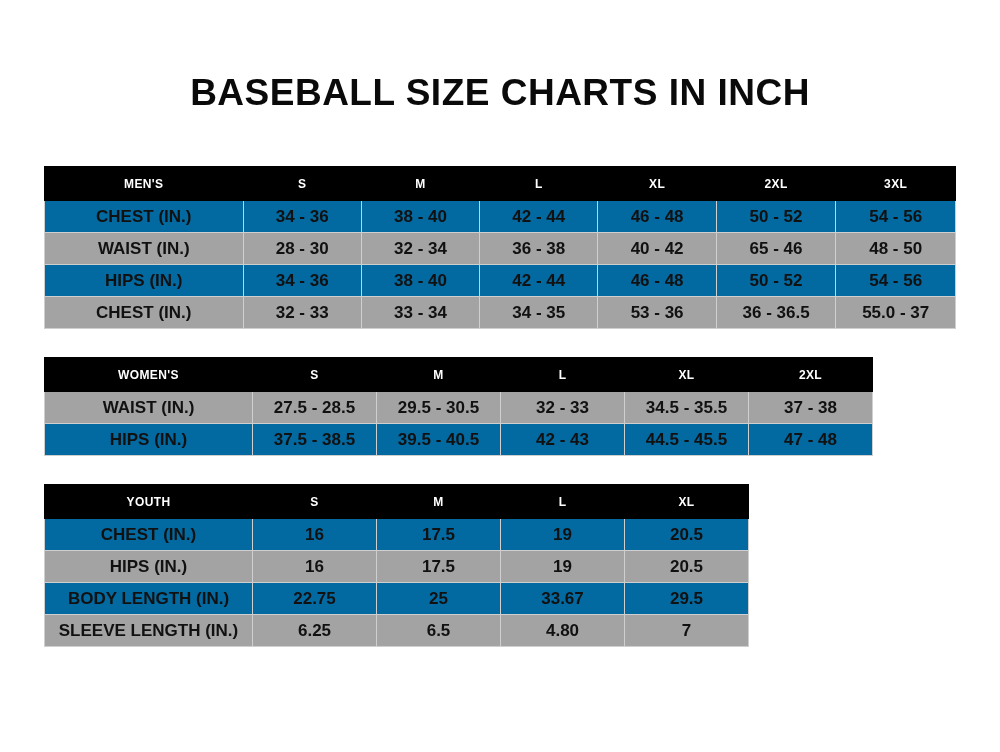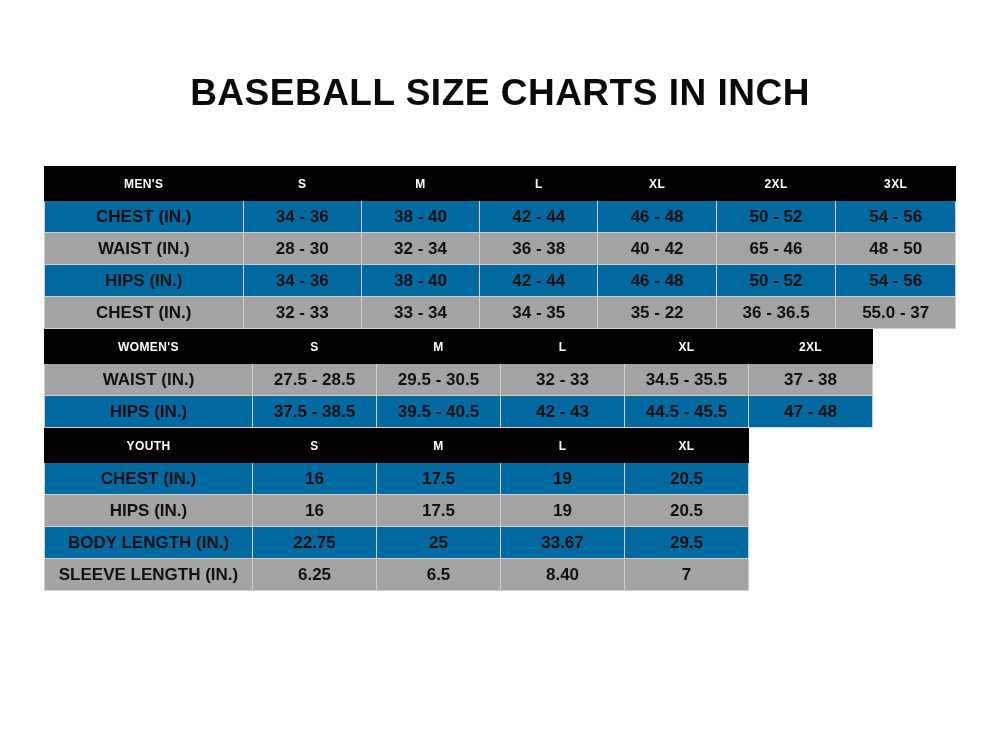--- a/index.html
+++ b/index.html
@@ -38,20 +38,21 @@
 
   table.size-table {
     border-collapse: collapse;
     table-layout: fixed;
     font-size: 17px;
     font-weight: bold;
     color: #111111;
   }
 
   table.size-table + table.size-table {
+    margin-top: 28px;
     border-radius: 13px;
   }
 
   table.size-table th,
   table.size-table td {
     border: 1px solid #ffffff;
     text-align: center;
     height: 31px;
     padding: 0 4px;
     white-space: nowrap;
@@ -152,21 +153,21 @@
           <td>42 - 44</td>
           <td>46 - 48</td>
           <td>50 - 52</td>
           <td>54 - 56</td>
         </tr>
         <tr class="even">
           <td class="rowlabel">CHEST (IN.)</td>
           <td>32 - 33</td>
           <td>33 - 34</td>
           <td>34 - 35</td>
-          <td>35 - 22</td>
+          <td>53 - 36</td>
           <td>36 - 36.5</td>
           <td>55.0 - 37</td>
         </tr>
       </tbody>
     </table>
 
     <table class="size-table t-women">
       <colgroup>
         <col class="c0">
           <col class="cx">
@@ -241,20 +242,20 @@
           <td class="rowlabel">BODY LENGTH (IN.)</td>
           <td>22.75</td>
           <td>25</td>
           <td>33.67</td>
           <td>29.5</td>
         </tr>
         <tr class="even">
           <td class="rowlabel">SLEEVE LENGTH (IN.)</td>
           <td>6.25</td>
           <td>6.5</td>
-          <td>8.40</td>
+          <td>4.80</td>
           <td>7</td>
         </tr>
       </tbody>
     </table>
 
   </div>
 </div>
 
 </body></html>

